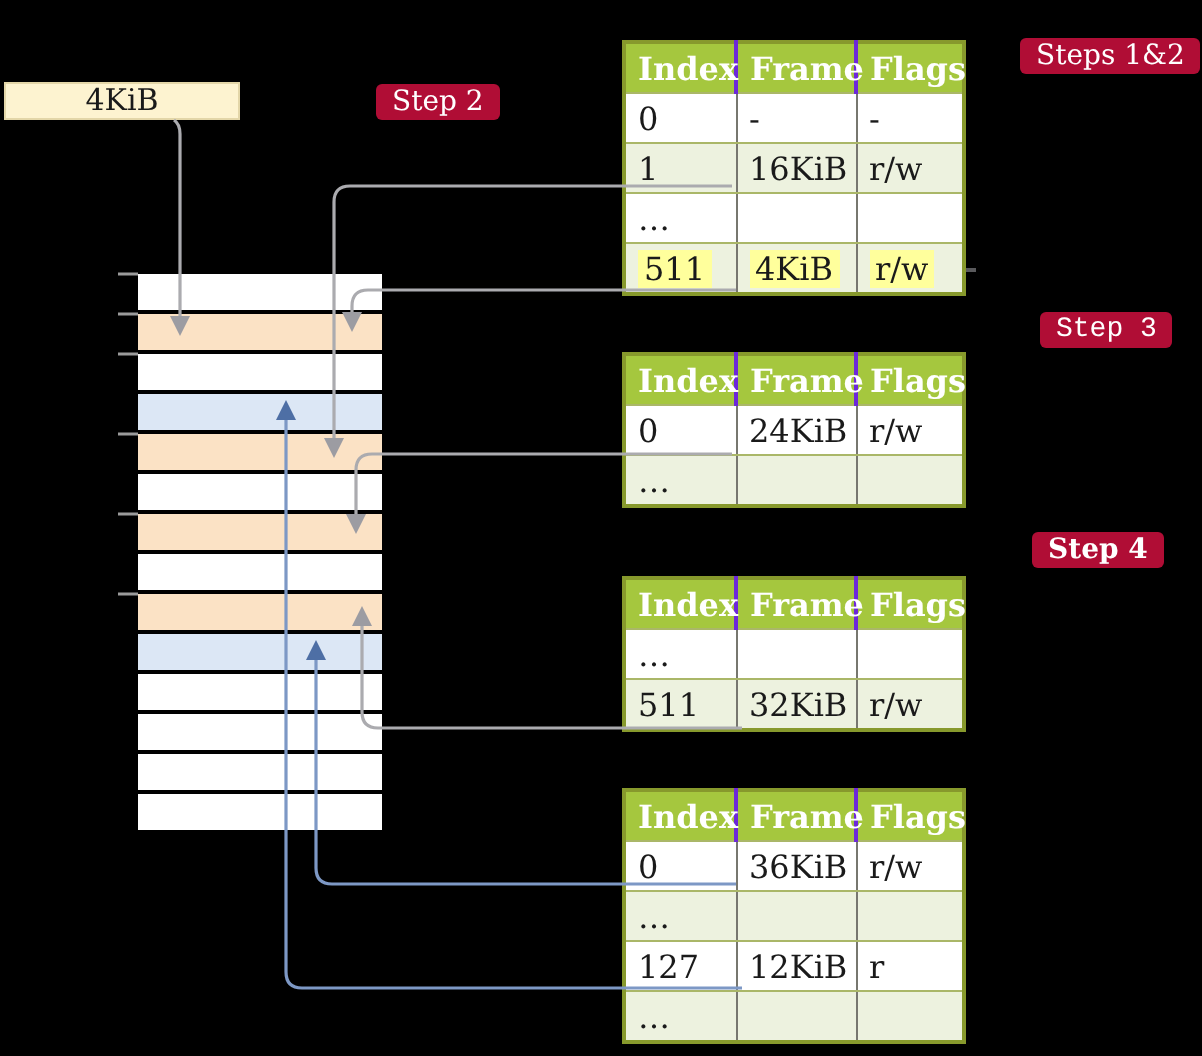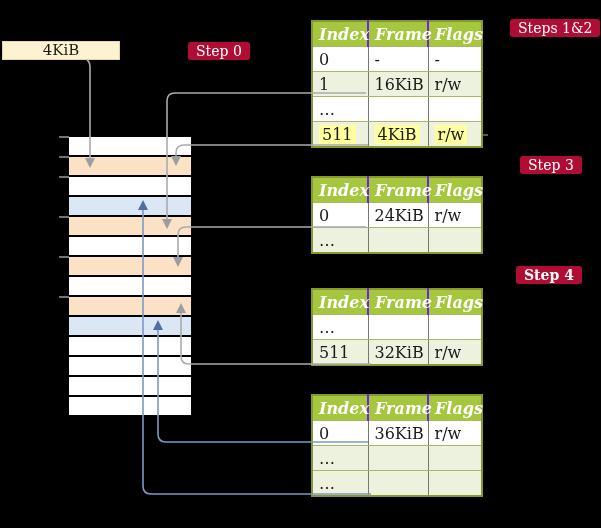--- a/index.html
+++ b/index.html
@@ -19,21 +19,21 @@
   .mem-row{position:absolute;left:69px;width:122px;height:18px;}
   .mem-row.white{background:#ffffff;}
   .mem-row.orange{background:#fbe2c5;}
   .mem-row.blue{background:#dce7f5;}
 
   
   table.pt{position:absolute;border-collapse:collapse;table-layout:fixed;width:170px;
     background:#fff;border:2px solid #87992c;}
   table.pt col.c1{width:56px;} table.pt col.c2{width:60px;} table.pt col.c3{width:54px;}
   table.pt th{background:#a5c73e;color:#fff;font-weight:bold;font-size:16px;
-    height:24px;text-align:left;padding:0 0 0 6px;font-style:italic;}
+    height:24px;text-align:left;padding:0 0 0 6px;}
   table.pt th + th{border-left:2px solid #6d28d9;}
   table.pt td{height:24px;font-size:16px;color:#1a1a1a;padding:0 0 0 6px;
     border-top:1px solid #aab768;border-bottom:1px solid #aab768;}
   table.pt td + td{border-left:1px solid #77776f;}
   table.pt tbody tr.shade{background:#edf2df;}
   .hl{background:#ffff9c;padding:0 3px;}
 
   svg.overlay{position:absolute;left:0;top:0;pointer-events:none;}
   .garrow{stroke:#ababaf;stroke-width:1.6;fill:none;}
   .ghead{fill:#9c9ca2;stroke:none;}
@@ -58,23 +58,23 @@
       <div class="mem-row orange" style="top: 297px;"></div>
       <div class="mem-row blue" style="top: 317px;"></div>
       <div class="mem-row white" style="top: 337px;"></div>
       <div class="mem-row white" style="top: 357px;"></div>
       <div class="mem-row white" style="top: 377px;"></div>
       <div class="mem-row white" style="top: 397px;"></div>
     </div>
 
   <div class="frame-label">4KiB</div>
 
-  <div class="badge" style="left:188px;top:42px;">Step 0</div>
+  <div class="badge" style="left:188px;top:42px;">Step 2</div>
   <div class="badge" style="left:510px;top:19px;">Steps 1&amp;2</div>
-  <div class="badge" style="left:520px;top:156px;">Step 3</div>
+  <div class="badge" style="left:520px;top:156px;font-family:Liberation Mono, monospace;">Step 3</div>
   <div class="badge" style="left:516px;top:266px;font-weight:bold;">Step 4</div>
 
   <table class="pt" style="left:311px;top:20px;">
     <colgroup>
         <col class="c1">
         <col class="c2">
         <col class="c3">
       </colgroup>
     <thead>
         <tr>
@@ -177,20 +177,25 @@
     <tbody>
       <tr>
         <td>0</td>
         <td>36KiB</td>
         <td>r/w</td>
       </tr>
       <tr class="shade">
         <td>…</td>
         <td></td>
         <td></td>
+      </tr>
+      <tr>
+        <td>127</td>
+        <td>12KiB</td>
+        <td>r</td>
       </tr>
       <tr class="shade">
         <td>…</td>
         <td></td>
         <td></td>
       </tr>
     </tbody>
   </table>
 
   <svg class="overlay" width="601" height="528" viewBox="0 0 601 528">

